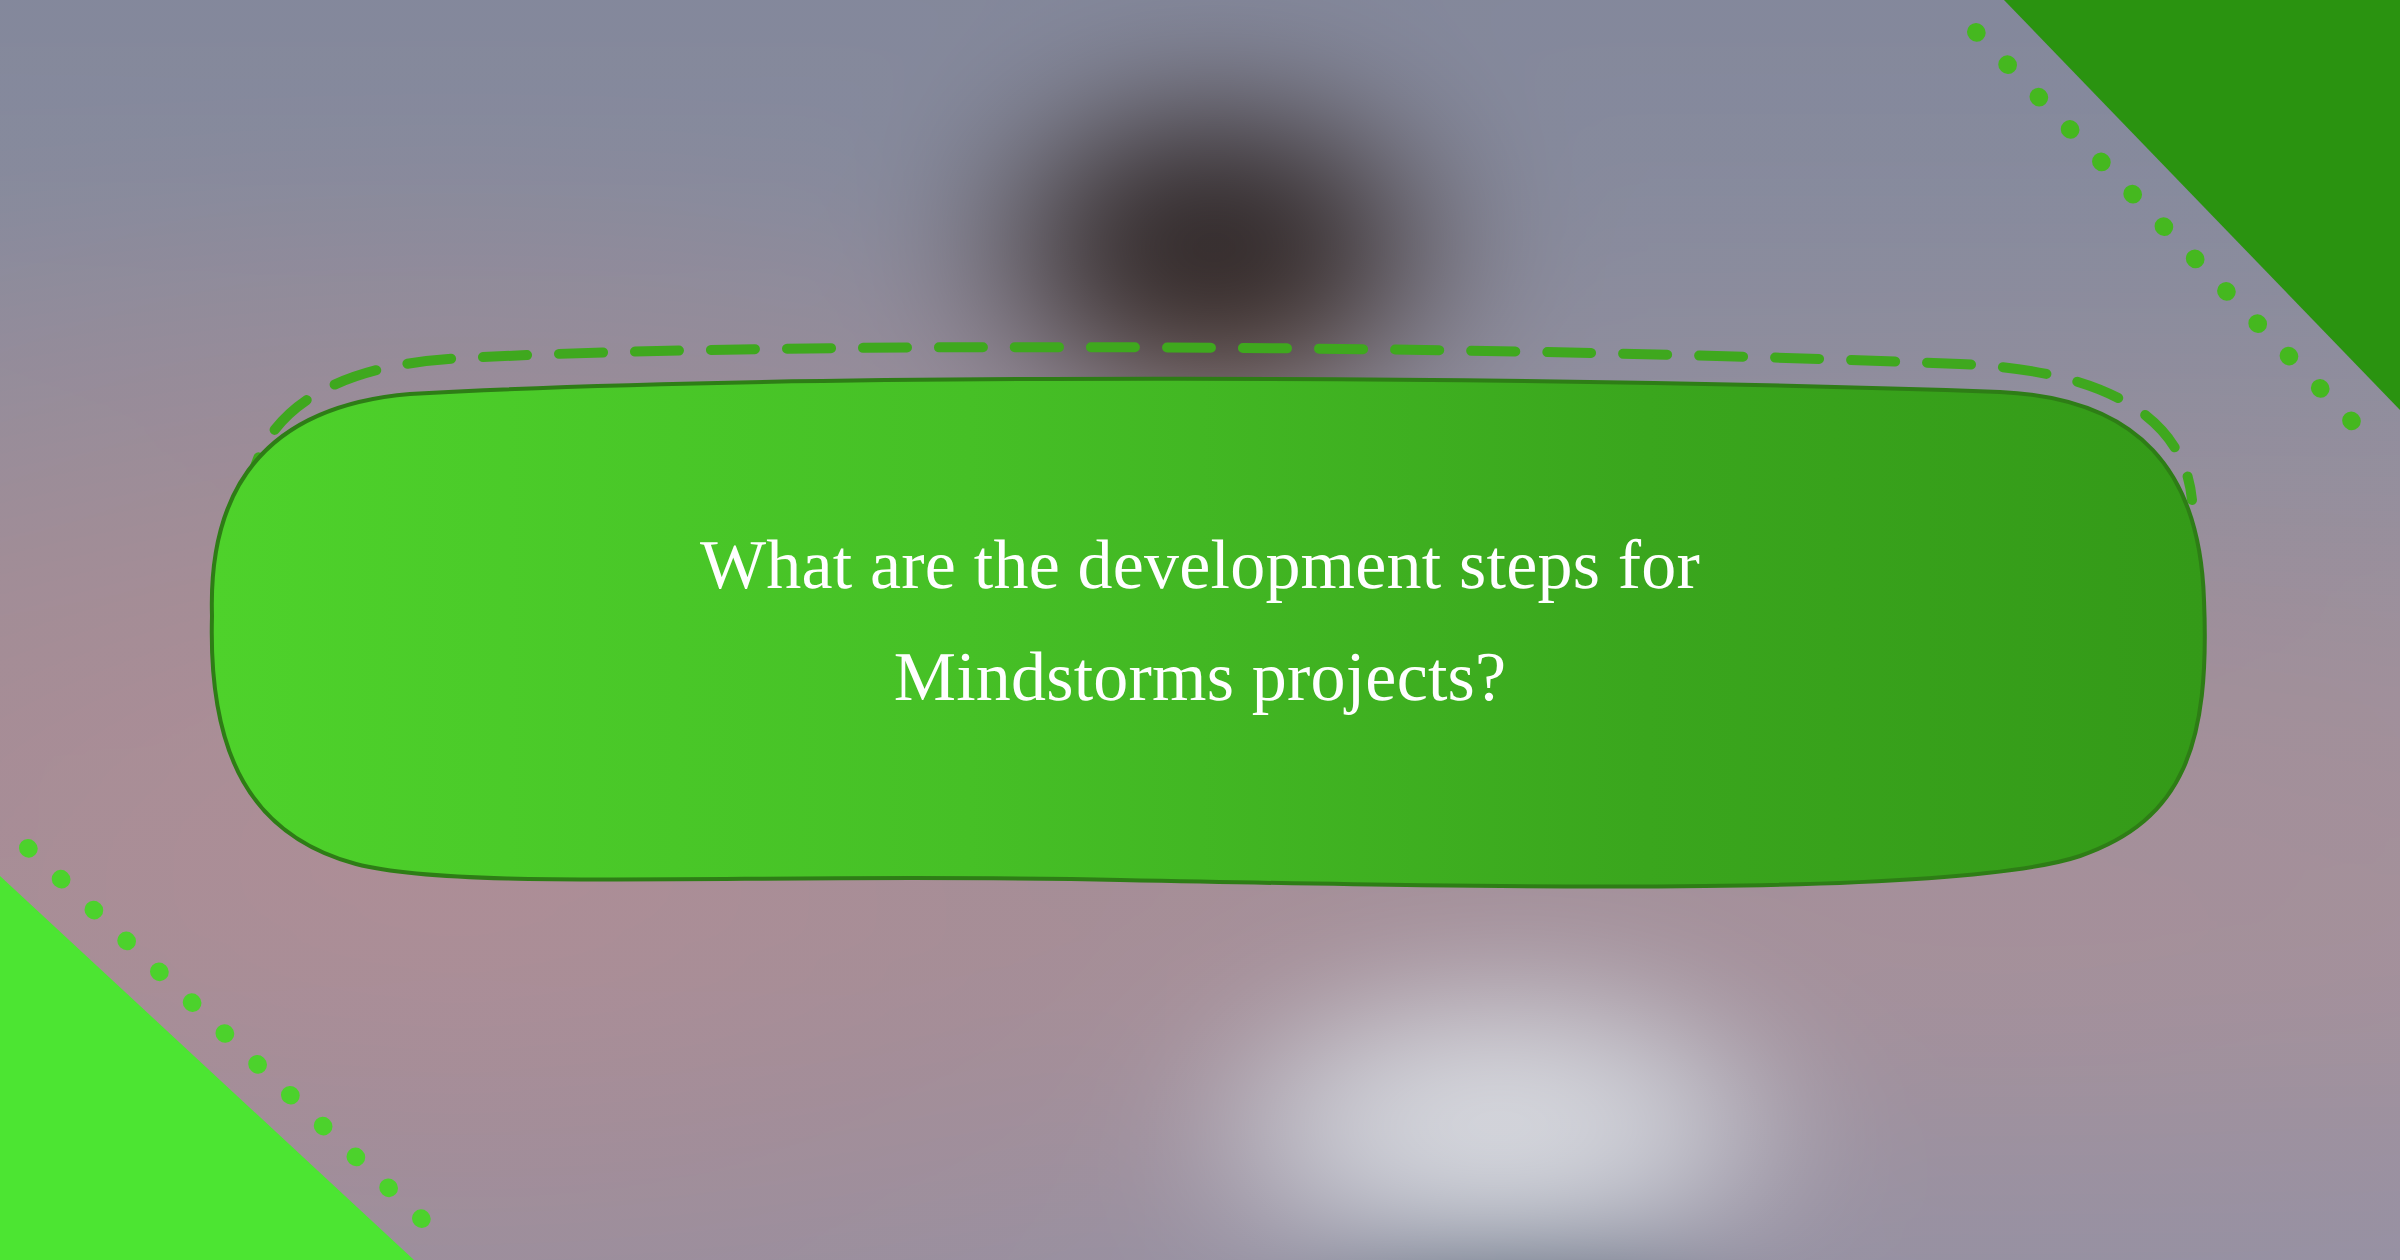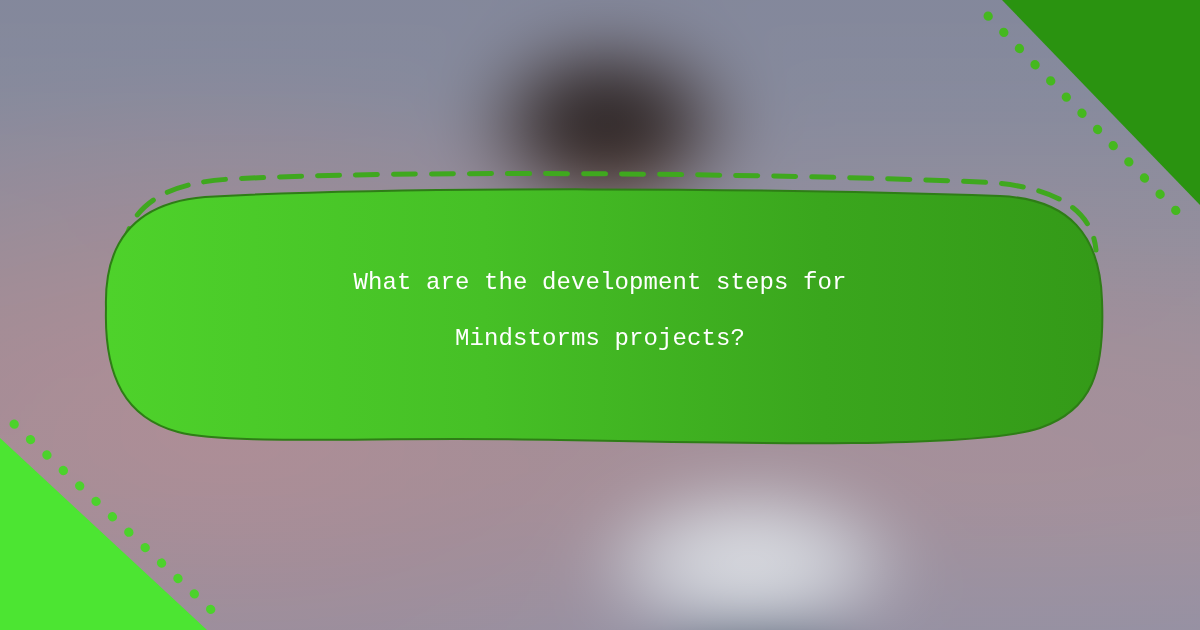--- a/index.html
+++ b/index.html
@@ -86,22 +86,22 @@
     position:absolute;
     z-index:4;
     left:180px;
     top:255px;
     width:840px;
     text-align:center;
     pointer-events:none;
   }
   .question-text {
     color:#ffffff;
-    font-family:Liberation Mono, monospace;
-    font-size:24px;
+    font-family:Liberation Serif, serif;
+    font-size:35px;
     font-weight:400;
     line-height:56px;
     letter-spacing:0.1px;
     white-space:pre-line;
   }
 </style>
 </head>
 <body>
 
 <div class="canvas">

